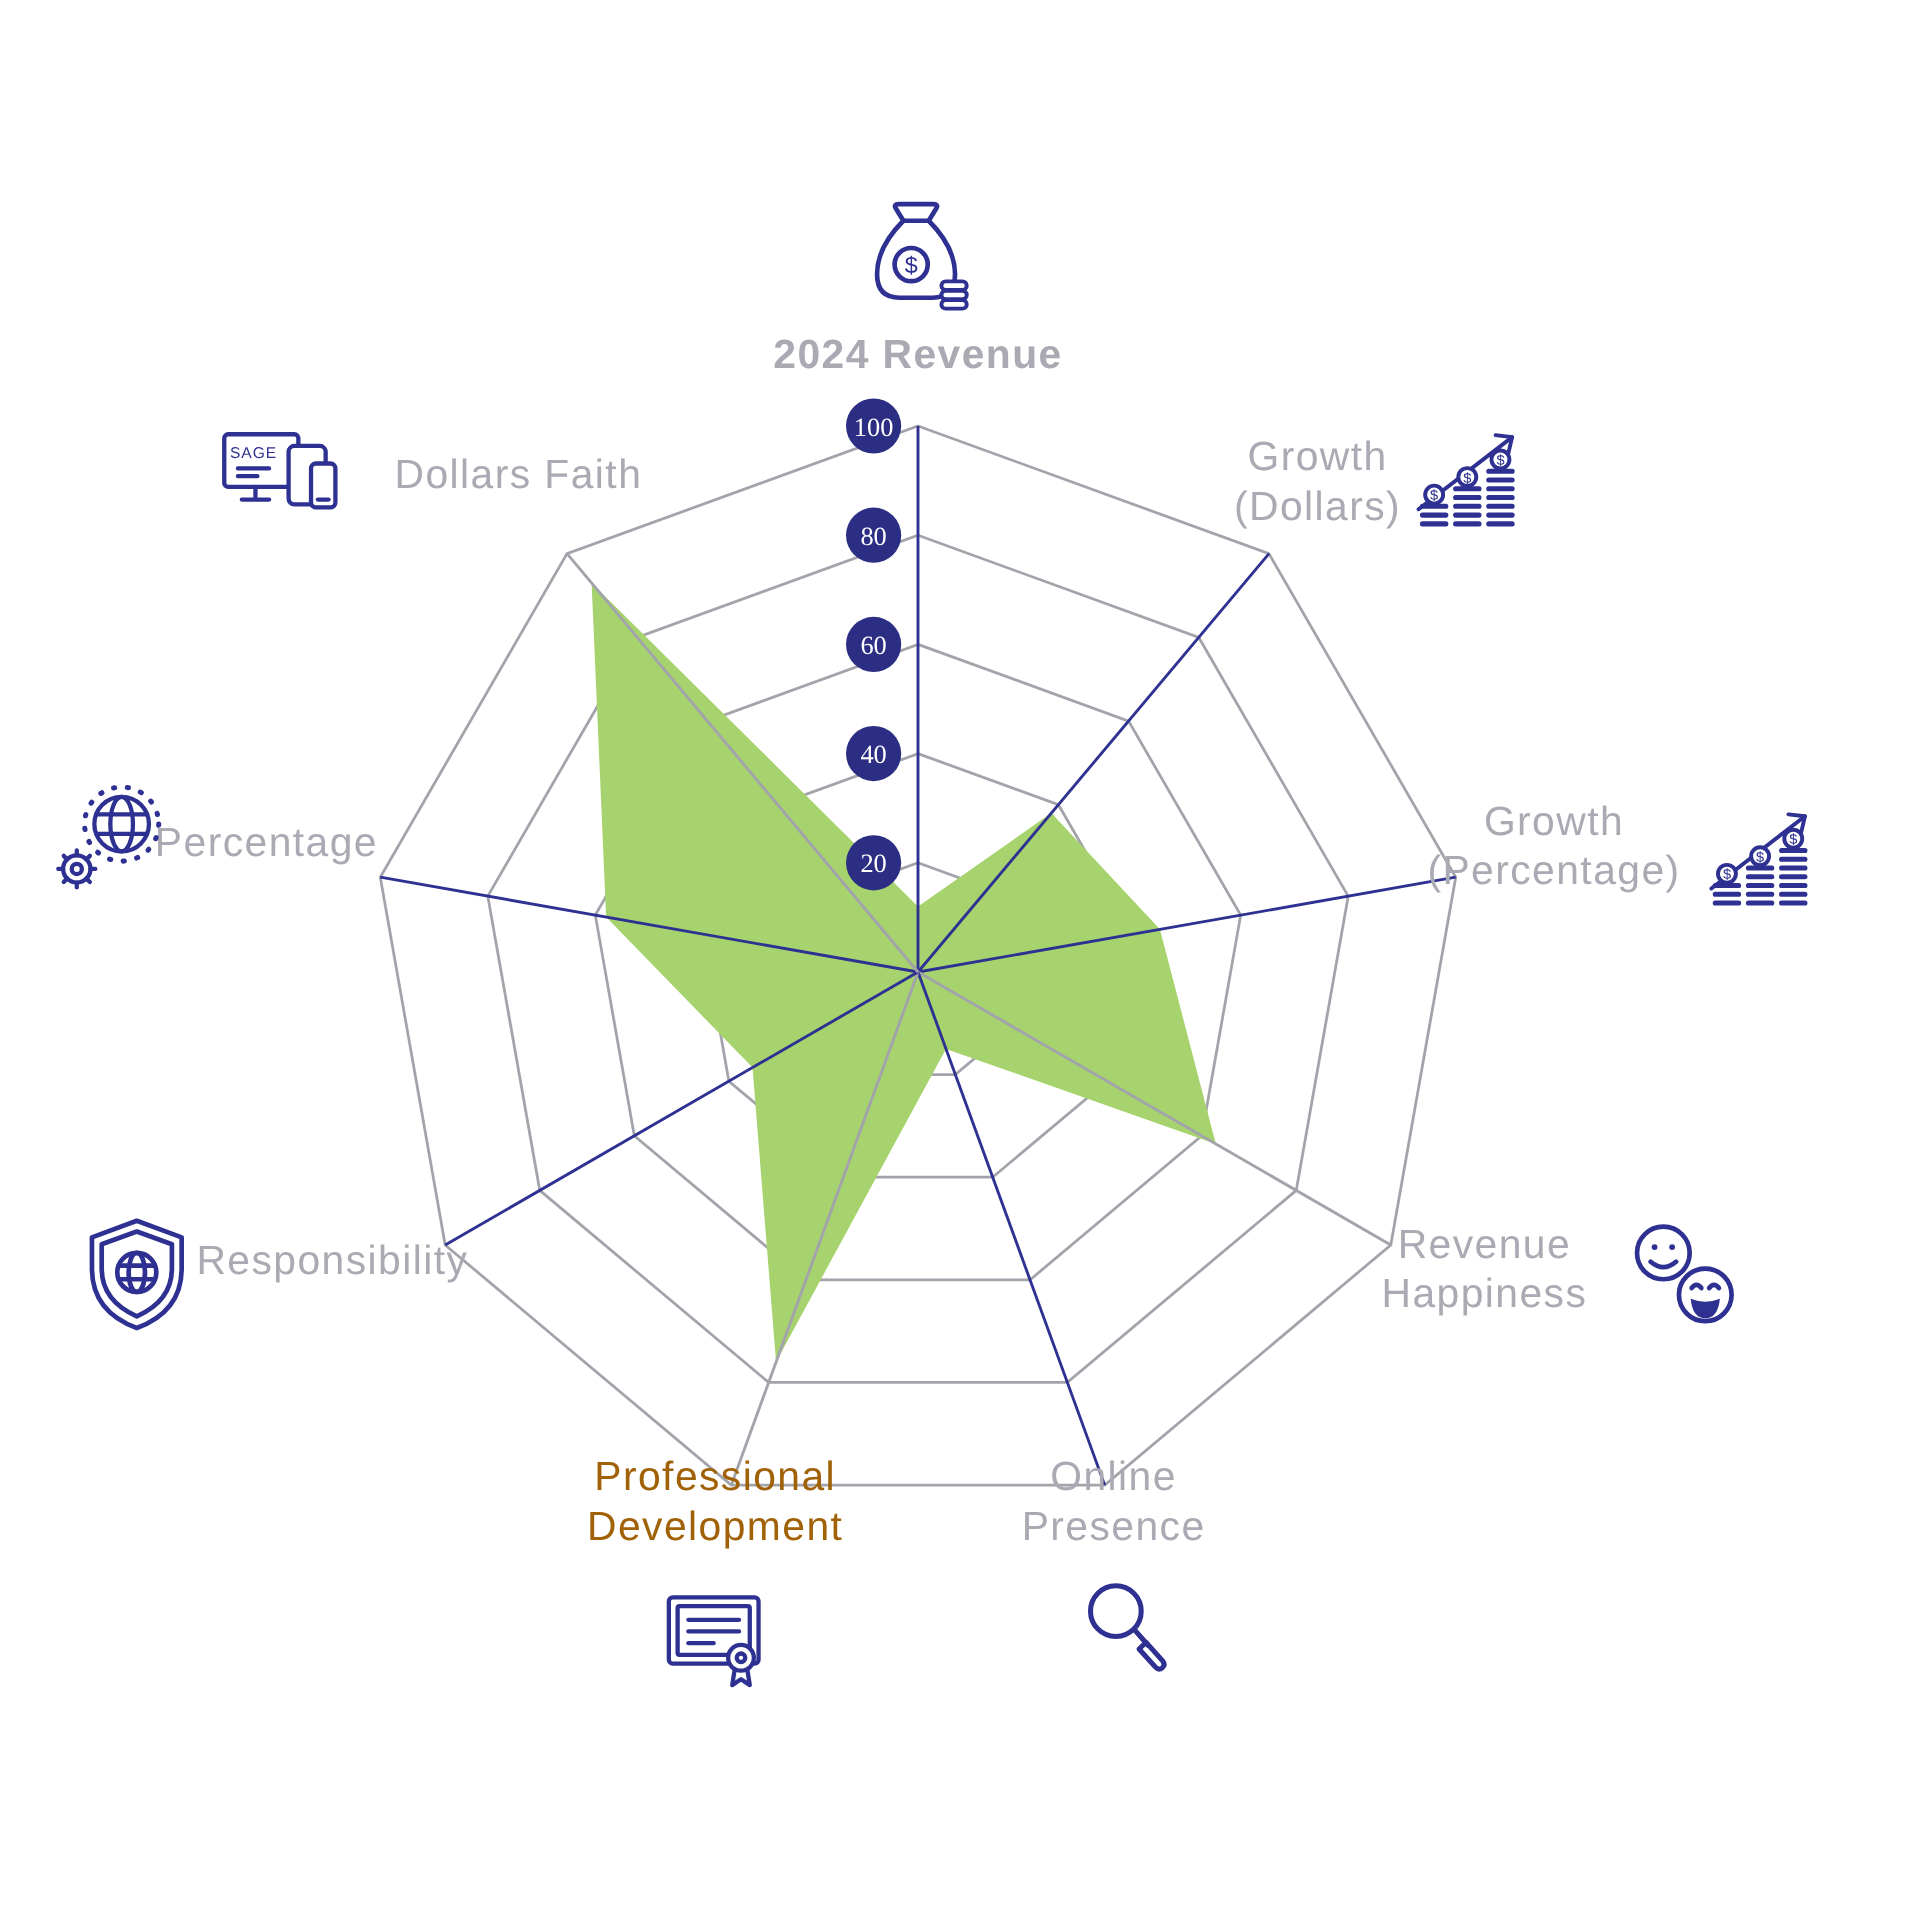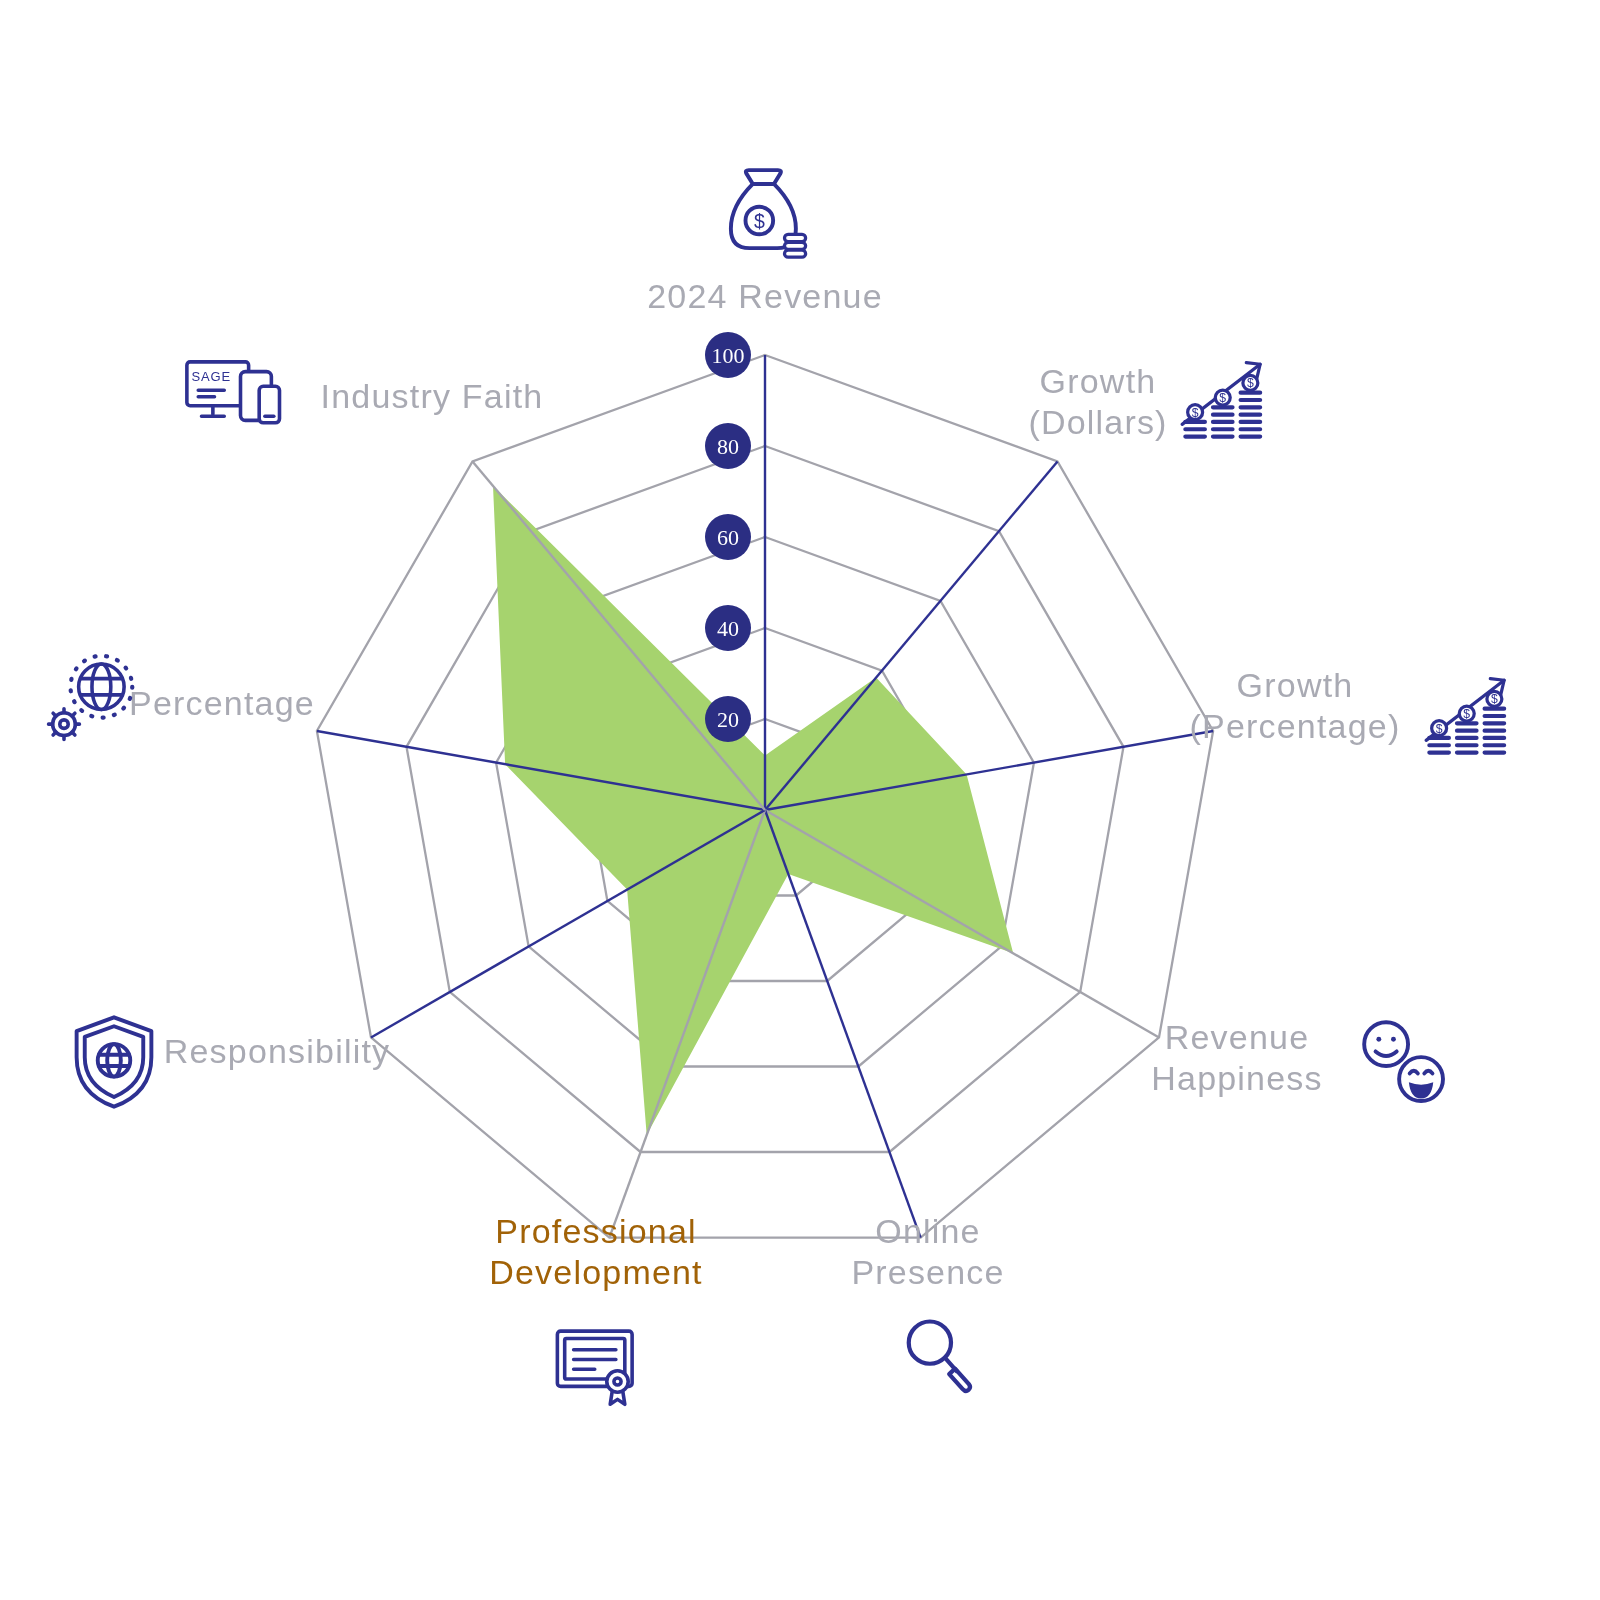--- a/index.html
+++ b/index.html
@@ -54,21 +54,21 @@
       <circle cx="728" cy="446" r="23" fill="#2b2e83" stroke="none"></circle>
       <text x="728" y="454" text-anchor="middle" fill="#ffffff" font-size="22" class="bubble-text">80</text>
       <circle cx="728" cy="537" r="23" fill="#2b2e83" stroke="none"></circle>
       <text x="728" y="545" text-anchor="middle" fill="#ffffff" font-size="22" class="bubble-text">60</text>
       <circle cx="728" cy="628" r="23" fill="#2b2e83" stroke="none"></circle>
       <text x="728" y="636" text-anchor="middle" fill="#ffffff" font-size="22" class="bubble-text">40</text>
       <circle cx="728" cy="719" r="23" fill="#2b2e83" stroke="none"></circle>
       <text x="728" y="727" text-anchor="middle" fill="#ffffff" font-size="22" class="bubble-text">20</text>
     </svg>
   <div id="labels-layer">
-      <div class="axis-label" style="left: 765px; top: 296px; color: rgb(169, 170, 179);">
+      <div class="axis-label" style="left: 765px; top: 296px; color: rgb(169, 170, 179); font-weight: bold;">
         <div>2024 Revenue</div>
       </div>
       <div class="axis-icon" style="left: 765px; top: 214px;">
 <svg viewBox="0 0 64 64" fill="none" stroke="#2e3192" stroke-width="2.4" stroke-linecap="round" stroke-linejoin="round">
 <path d="M24.5 13.5 L20.5 7 Q19.5 5 22 5 L40 5 Q42.5 5 41.5 7 L37.5 13.5"></path>
 <path d="M24.5 13.5 h13 Q51 27 51 41 Q51 53 39.5 53 H22.5 Q11 53 11 41 Q11 27 24.5 13.5 Z"></path>
 <circle cx="28.5" cy="36" r="8.5"></circle>
 <text x="28.5" y="40.5" font-size="12" stroke="none" fill="#2e3192" text-anchor="middle" font-family="Liberation Sans,sans-serif">$</text>
 <g stroke-width="2">
 <rect x="44" y="44.6" width="13" height="4.4" rx="2.2" fill="#fff"></rect>
@@ -179,21 +179,21 @@
 <circle cx="39" cy="22" r="14"></circle>
 <ellipse cx="39" cy="22" rx="5.8" ry="14"></ellipse>
 <path d="M26.2 17 h25.6 M26.2 27 h25.6"></path>
 <circle cx="39" cy="22" r="19" stroke-dasharray="0.6 6.5" stroke-width="2.6"></circle>
 <circle cx="16" cy="45" r="7"></circle>
 <circle cx="16" cy="45" r="2.6"></circle>
 <path d="M16 35.5 V38 M16 52 V54.5 M6.5 45 H9 M23 45 H25.5 M9.3 38.3 L11.1 40.1 M20.9 49.9 L22.7 51.7 M9.3 51.7 L11.1 49.9 M20.9 40.1 L22.7 38.3"></path>
 </svg>
       </div>
       <div class="axis-label" style="left: 432px; top: 396px; color: rgb(169, 170, 179);">
-        <div>Industry Faith</div>
+        <div>Dollars Faith</div>
       </div>
       <div class="axis-icon" style="left: 234px; top: 396px;">
 <svg viewBox="0 0 64 64" fill="none" stroke="#2e3192" stroke-width="2.2" stroke-linecap="round" stroke-linejoin="round">
 <rect x="3" y="11" width="38" height="27" rx="2"></rect>
 <text x="18" y="23" font-size="8" stroke="none" fill="#2e3192" text-anchor="middle" font-family="Liberation Sans,sans-serif" letter-spacing="0.5">SAGE</text>
 <path d="M10 28.5 h16 M10 32.5 h10"></path>
 <path d="M19 38 v5 M12 44.5 h14"></path>
 <rect x="36" y="17" width="19" height="30" rx="3" fill="#fff"></rect>
 <rect x="47.5" y="26" width="12.5" height="22.5" rx="2.5" fill="#fff"></rect>
 <path d="M51 44.5 h5.5"></path>

